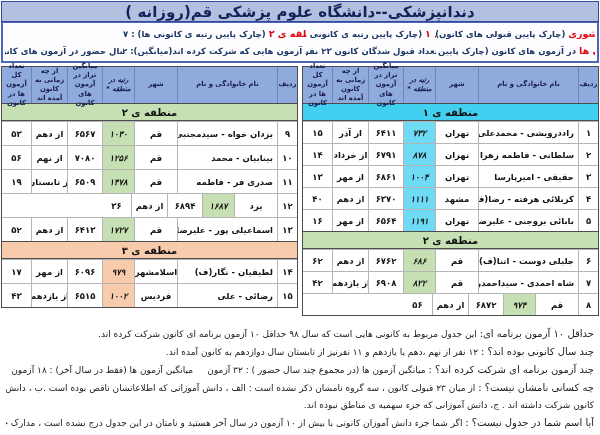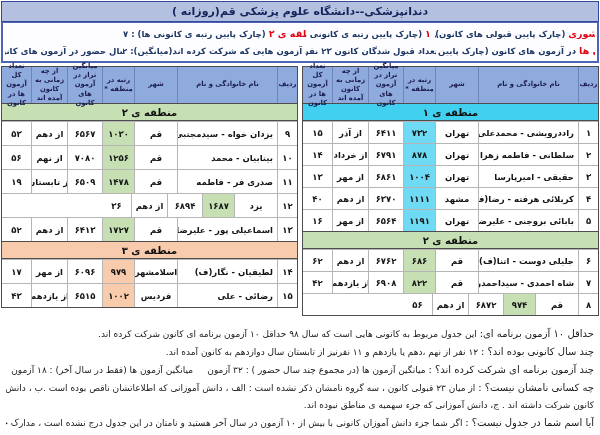--- a/index.html
+++ b/index.html
@@ -7,21 +7,21 @@
     width:600px;height:435px;overflow:hidden;background:#ffffff;
     font-family:"DejaVu Sans","Liberation Sans",sans-serif;
     direction:rtl;
   }
   .page{padding:1px 1px 0;}
 
   
   .titlebar{
     height:19px;background:#b3c0df;border:1px solid #35479b;
     display:flex;align-items:center;justify-content:center;
-    font-size:11px;font-weight:bold;color:#13235a;
+    font-size:15px;font-weight:bold;color:#13235a;
   }
 
   
   .summary{
     border:2px solid #4a66b5;border-top:1px solid #4a66b5;background:#fdfdff;
     padding:2px 2px;font-size:8.5px;font-weight:bold;color:#1f3864;
   }
   .srow{display:flex;height:17px;align-items:center;}
   .scell{display:flex;align-items:center;justify-content:center;gap:3px;white-space:nowrap;overflow:hidden;}
   .wA{width:27%;} .wB{width:22%;} .wC{width:31%;} .wD{width:20%;}
@@ -48,21 +48,21 @@
   .tr{display:flex;height:21px;border-top:1px solid #b5b5b5;}
   .tbl-left .tr{height:23px;}
   .tr:first-of-type{border-top:none;}
   .td{
     display:flex;align-items:center;justify-content:center;
     font-size:8.5px;font-weight:bold;color:#151515;
     border-left:1px solid #b5b5b5;box-sizing:border-box;overflow:hidden;white-space:nowrap;
   }
   .tr .td:last-child{border-left:none;}
   .td.name{justify-content:flex-start;padding-right:4px;}
-  .c0{width:20px;} .c1{width:100px;} .c2{width:43px;} .c3{width:32px;}
+  .c0{width:20px;} .c1{width:100px;} .c2{width:43px;} .c3{width:32px;font-style:italic;}
   .c4{width:35px;} .c5{width:36px;} .c6{width:29px;}
   .rank.cyancell{background:#6fdaf4;}
   .rank.greencell{background:#c6e0b4;}
   .rank.orangecell{background:#f8cbad;}
 
   
   .footer{margin-top:9px;padding:0 5px;color:#1a1a1a;line-height:17px;}
   .footer p{margin:0;font-size:9px;white-space:nowrap;overflow:hidden;text-align:right;}
   .footer .lbl{font-weight:normal;font-size:10px;}
 </style>

